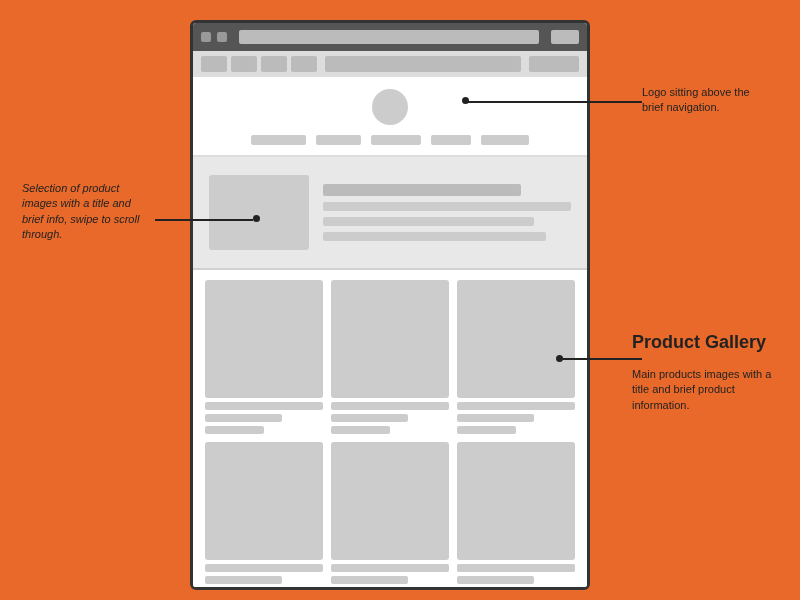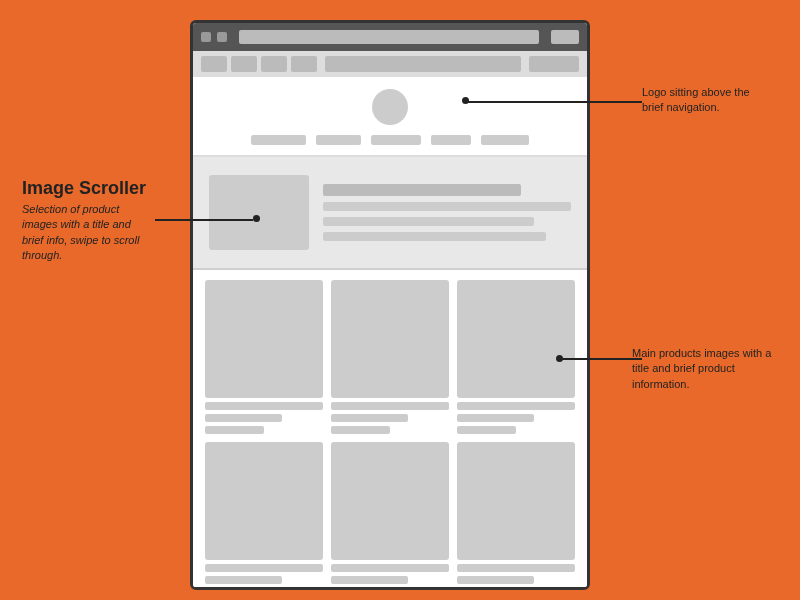--- a/index.html
+++ b/index.html
@@ -406,23 +406,23 @@
   </div>
 </div>
 
 <div class="ann-nav-text">
   <span class="ann-desc">Logo sitting above the brief navigation.</span>
 </div>
 <div class="ann-dot-nav"></div>
 <div class="nav-connector"></div>
 
 <div class="ann-scroller-text">
-  <span class="ann-title">Image Scroller</span>
   <span class="ann-desc">Selection of product images with a title and brief info, swipe to scroll through.</span>
 </div>
 <div class="scroller-dot"></div>
 <div class="scroller-connector"></div>
 
 <div class="ann-gallery-text">
+  <span class="ann-title">Product Gallery</span>
   <span class="ann-desc">Main products images with a title and brief product information.</span>
 </div>
 <div class="gallery-dot"></div>
 <div class="gallery-connector"></div>
 
 </body></html>

